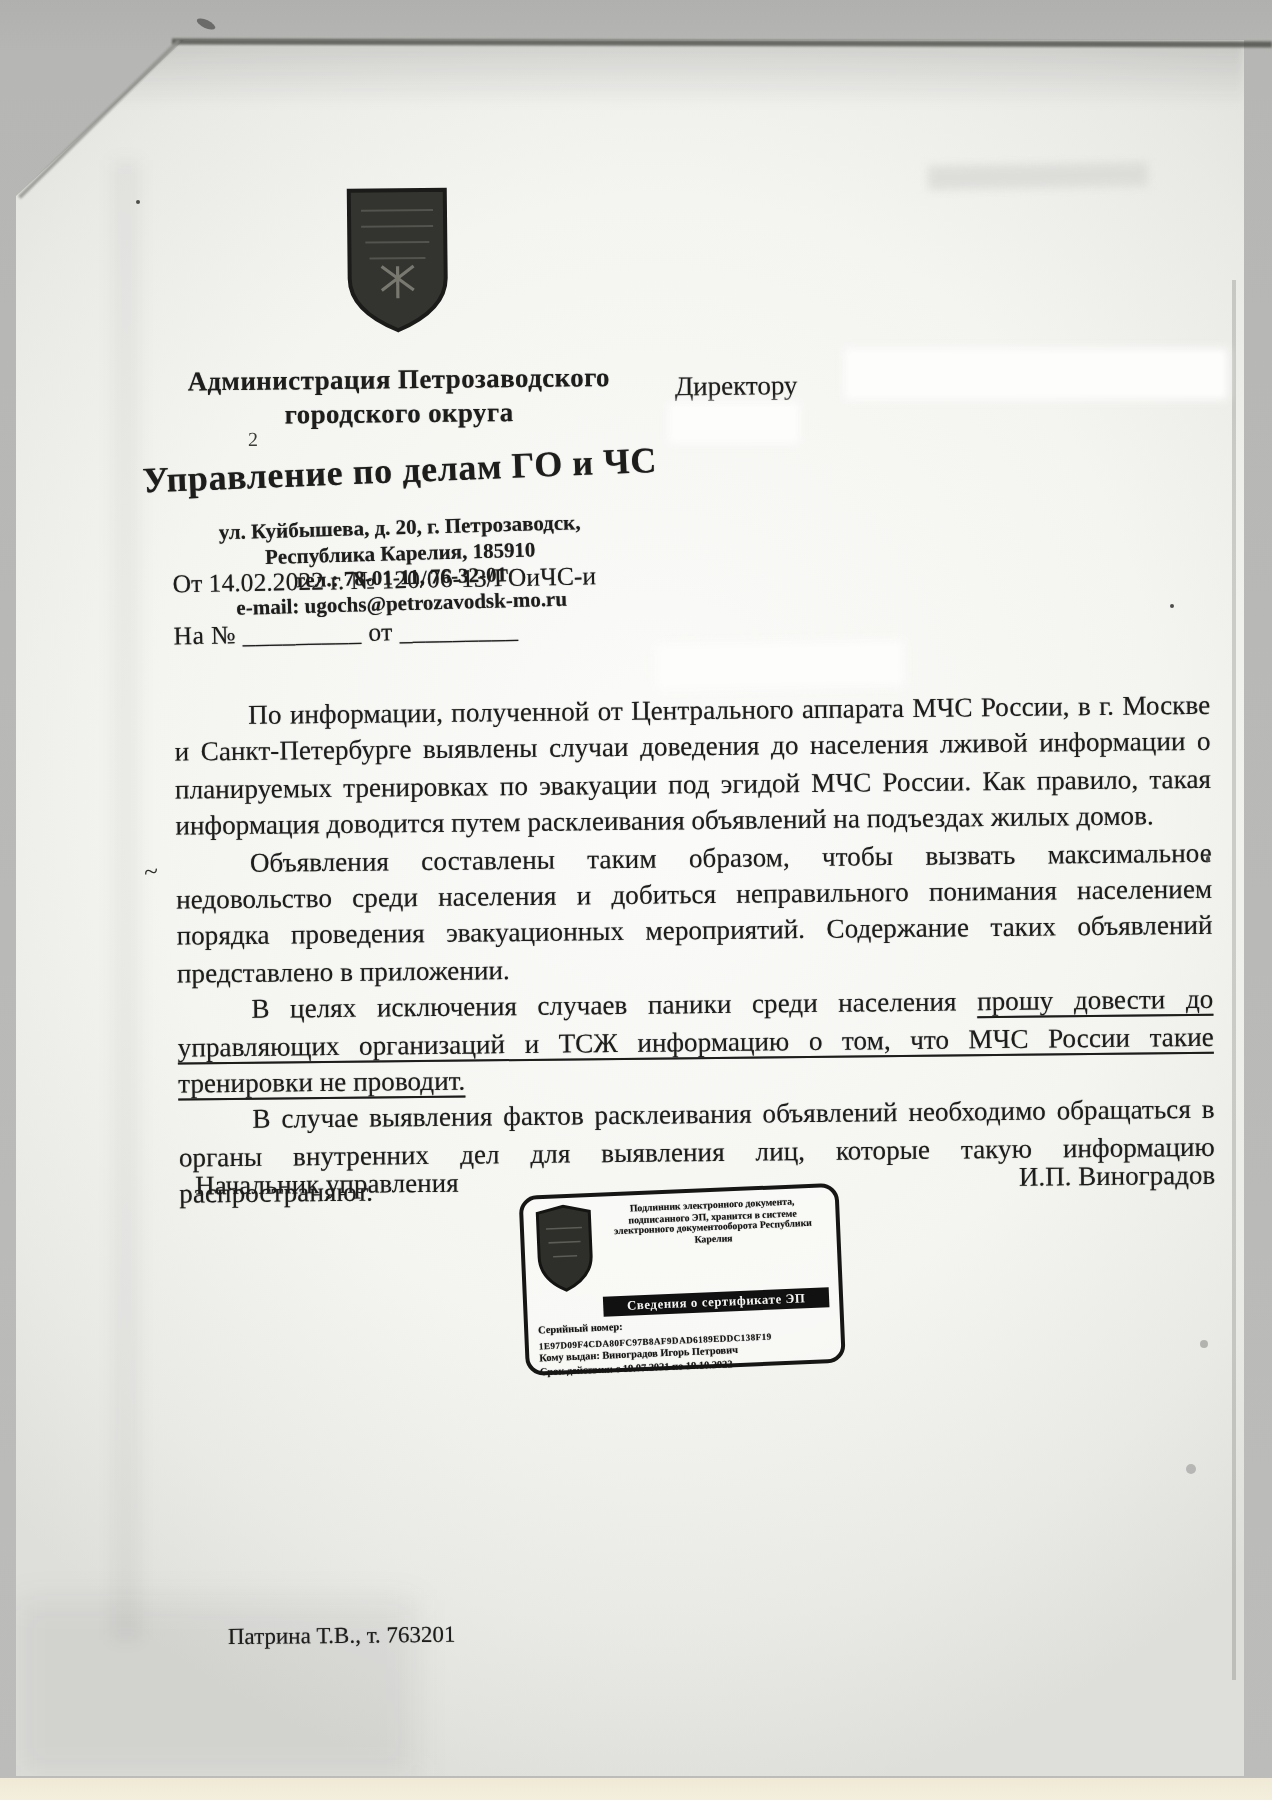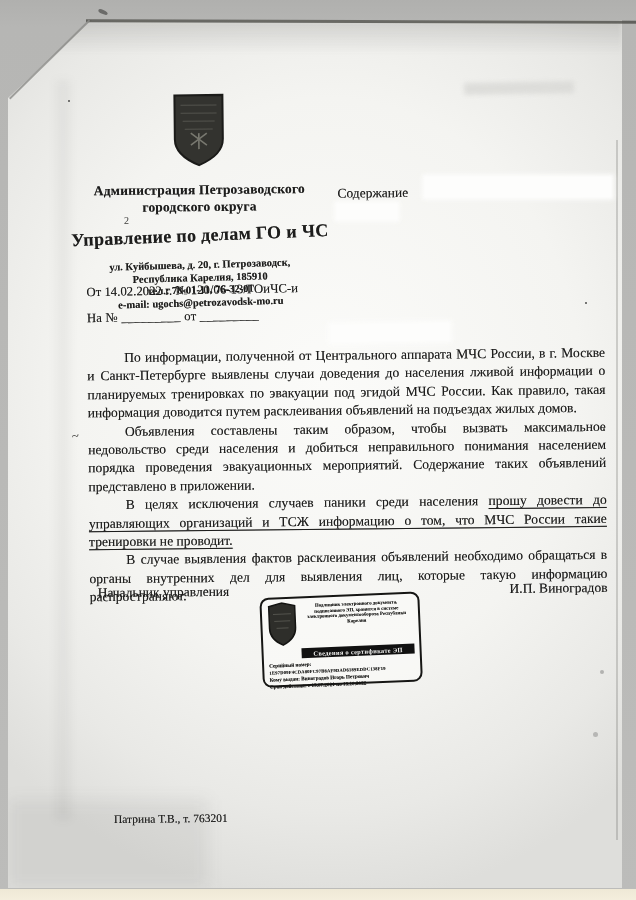--- a/index.html
+++ b/index.html
@@ -113,21 +113,21 @@
           <div>тел.: 78-01-11, 76-32-01</div>
           <div>e-mail: ugochs@petrozavodsk-mo.ru</div>
         </div>
       </div>
 
       <div class="refs">
         <div>От 14.02.2022 г. № 120/06-13/ГОиЧС-и</div>
         <div class="ref-na">На № _________ от _________</div>
       </div>
 
-      <div class="recipient">Содержание</div>
+      <div class="recipient">Директору</div>
 
       <div class="doc-body">
         <p>По информации, полученной от Центрального аппарата МЧС России, в г. Москве и Санкт-Петербурге выявлены случаи доведения до населения лживой информации о планируемых тренировках по эвакуации под эгидой МЧС России. Как правило, такая информация доводится путем расклеивания объявлений на подъездах жилых домов.</p>
         <p>Объявления составлены таким образом, чтобы вызвать максимальное недовольство среди населения и добиться неправильного понимания населением порядка проведения эвакуационных мероприятий. Содержание таких объявлений представлено в приложении.</p>
         <p><span>В целях исключения случаев паники среди населения </span><span class="u">прошу довести до управляющих организаций и ТСЖ информацию о том, что МЧС России такие тренировки не проводит.</span></p>
         <p>В случае выявления фактов расклеивания объявлений необходимо обращаться в органы внутренних дел для выявления лиц, которые такую информацию распространяют.</p>
       </div>
 
       <div class="sign-row">
         <span>Начальник управления</span>

